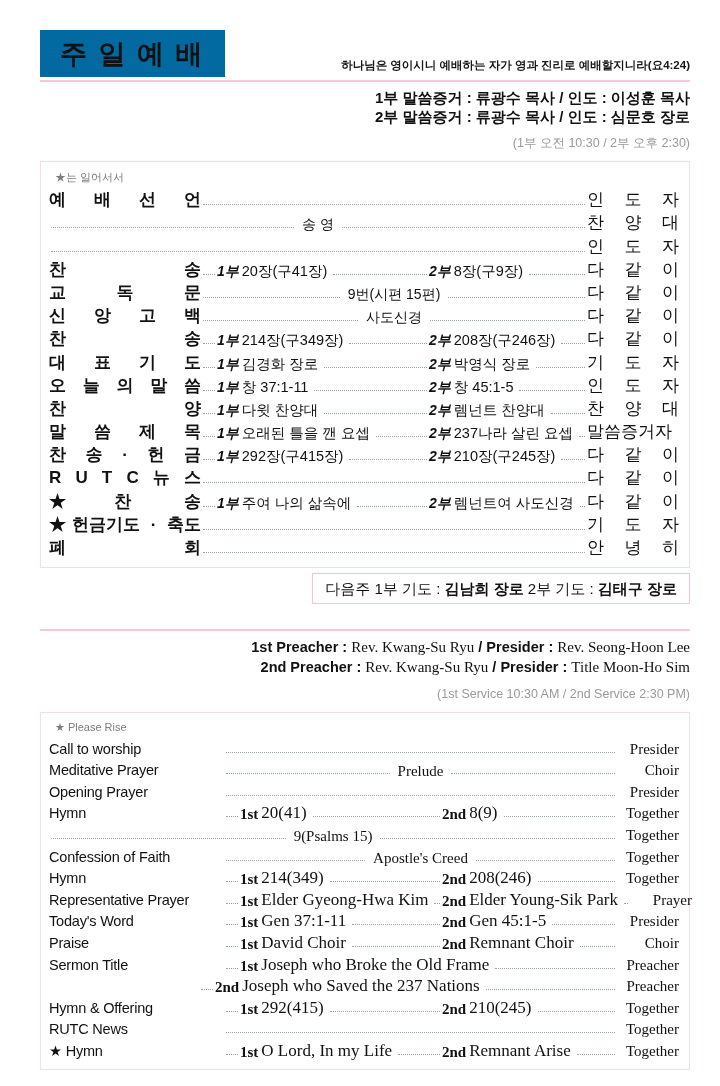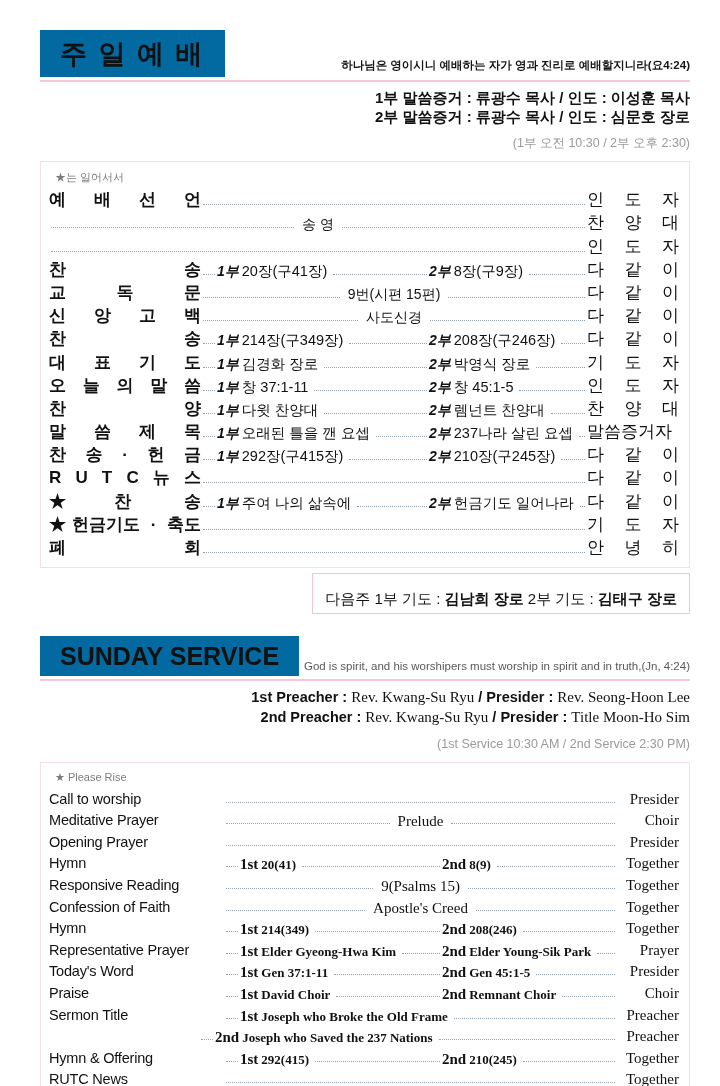--- a/index.html
+++ b/index.html
@@ -46,27 +46,27 @@
   .center{flex:0 0 auto;white-space:nowrap;padding:0 6px;}
   .kr .center{font-size:14px;}
   .en .center{font-family:"Liberation Serif",serif;font-size:15px;}
 
   .part1{flex:0 0 auto;display:flex;align-items:flex-end;white-space:nowrap;}
   .kr .part1{width:212px;}
   .en .part1{width:202px;}
   .part2{flex:1 1 auto;display:flex;align-items:flex-end;white-space:nowrap;}
   .ptxt{padding:0 4px 0 3px;}
   .kr .ptxt{font-size:14.5px;}
-  .en .ptxt{font-family:"Liberation Serif",serif;font-size:13px;font-weight:bold;}
+  .en .ptxt{font-family:"Liberation Serif",serif;font-size:17px;}
   .ptag{font-weight:bold;}
   .kr .ptag{font-size:14px;font-style:italic;}
   .en .ptag{font-family:"Liberation Serif",serif;font-size:15px;}
 
   .nextweek-row{display:flex;justify-content:flex-end;margin-top:5px;}
-  .nextweek-box{border:1px solid #f5c2d6;padding:16px 12px 4px 12px;font-size:15px;white-space:nowrap;}
+  .nextweek-box{border:1px solid #f5c2d6;padding:6px 12px 4px 12px;font-size:15px;white-space:nowrap;}
   .nextweek-box .b{font-weight:bold;}
 
   .section-gap{height:22px;}
 </style>
 </head>
 <body>
 
 <div class="page">
 
   <div>
@@ -226,21 +226,21 @@
           <div class="svc-row">
             <span class="lab">★찬 송</span>
             <span class="leader fx"></span>
             <span class="part1">
               <span class="ptag">1부</span>
               <span class="ptxt">주여 나의 삶속에</span>
               <span class="leader"></span>
             </span>
             <span class="part2">
               <span class="ptag">2부</span>
-              <span class="ptxt">헌금기도 일어나라</span>
+              <span class="ptxt">렘넌트여 사도신경</span>
               <span class="leader"></span>
             </span>
             <span class="role">다 같 이</span>
           </div>
           <div class="svc-row">
             <span class="lab">★헌금기도 · 축도</span>
             <span class="leader"></span>
             <span class="role">기 도 자</span>
           </div>
           <div class="svc-row">
@@ -254,24 +254,20 @@
     <div class="nextweek-row">
       <div class="nextweek-box">
         <span>다음주 1부 기도 : </span><span class="b">김남희 장로</span><span> 2부 기도 : </span><span class="b">김태구 장로</span>
       </div>
     </div>
   </div>
 
   <div class="section-gap"></div>
 
   <div>
-    <div class="hdr-row">
-      <div class="title-box title-en">SUNDAY SERVICE</div>
-      <div class="verse verse-en">God is spirit, and his worshipers must worship in spirit and in truth,(Jn, 4:24)</div>
-    </div>
     <div class="pink-line"></div>
     <div class="preachers">
       <div id="en-preacher-1"><span class="seg-lbl">1st Preacher : </span><span class="seg-nm">Rev. Kwang-Su Ryu</span><span class="seg-lbl"> / Presider : </span><span class="seg-nm">Rev. Seong-Hoon Lee</span></div>
       <div id="en-preacher-2"><span class="seg-lbl">2nd Preacher : </span><span class="seg-nm">Rev. Kwang-Su Ryu</span><span class="seg-lbl"> / Presider : </span><span class="seg-nm">Title Moon-Ho Sim</span></div>
       <div class="times">(1st Service 10:30 AM / 2nd Service 2:30 PM)</div>
     </div>
 
     <div class="svc-box en">
       <div class="rise-note">★ Please Rise</div>
       <div id="en-rows">
@@ -301,21 +297,20 @@
               <span class="leader"></span>
             </span>
             <span class="part2">
               <span class="ptag">2nd</span>
               <span class="ptxt">8(9)</span>
               <span class="leader"></span>
             </span>
             <span class="role">Together</span>
           </div>
           <div class="svc-row">
-            <span class="lab">Responsive Reading</span>
             <span class="leader"></span>
             <span class="center">9(Psalms 15)</span>
             <span class="leader"></span>
             <span class="role">Together</span>
           </div>
           <div class="svc-row">
             <span class="lab">Confession of Faith</span>
             <span class="leader"></span>
             <span class="center">Apostle's Creed</span>
             <span class="leader"></span>

